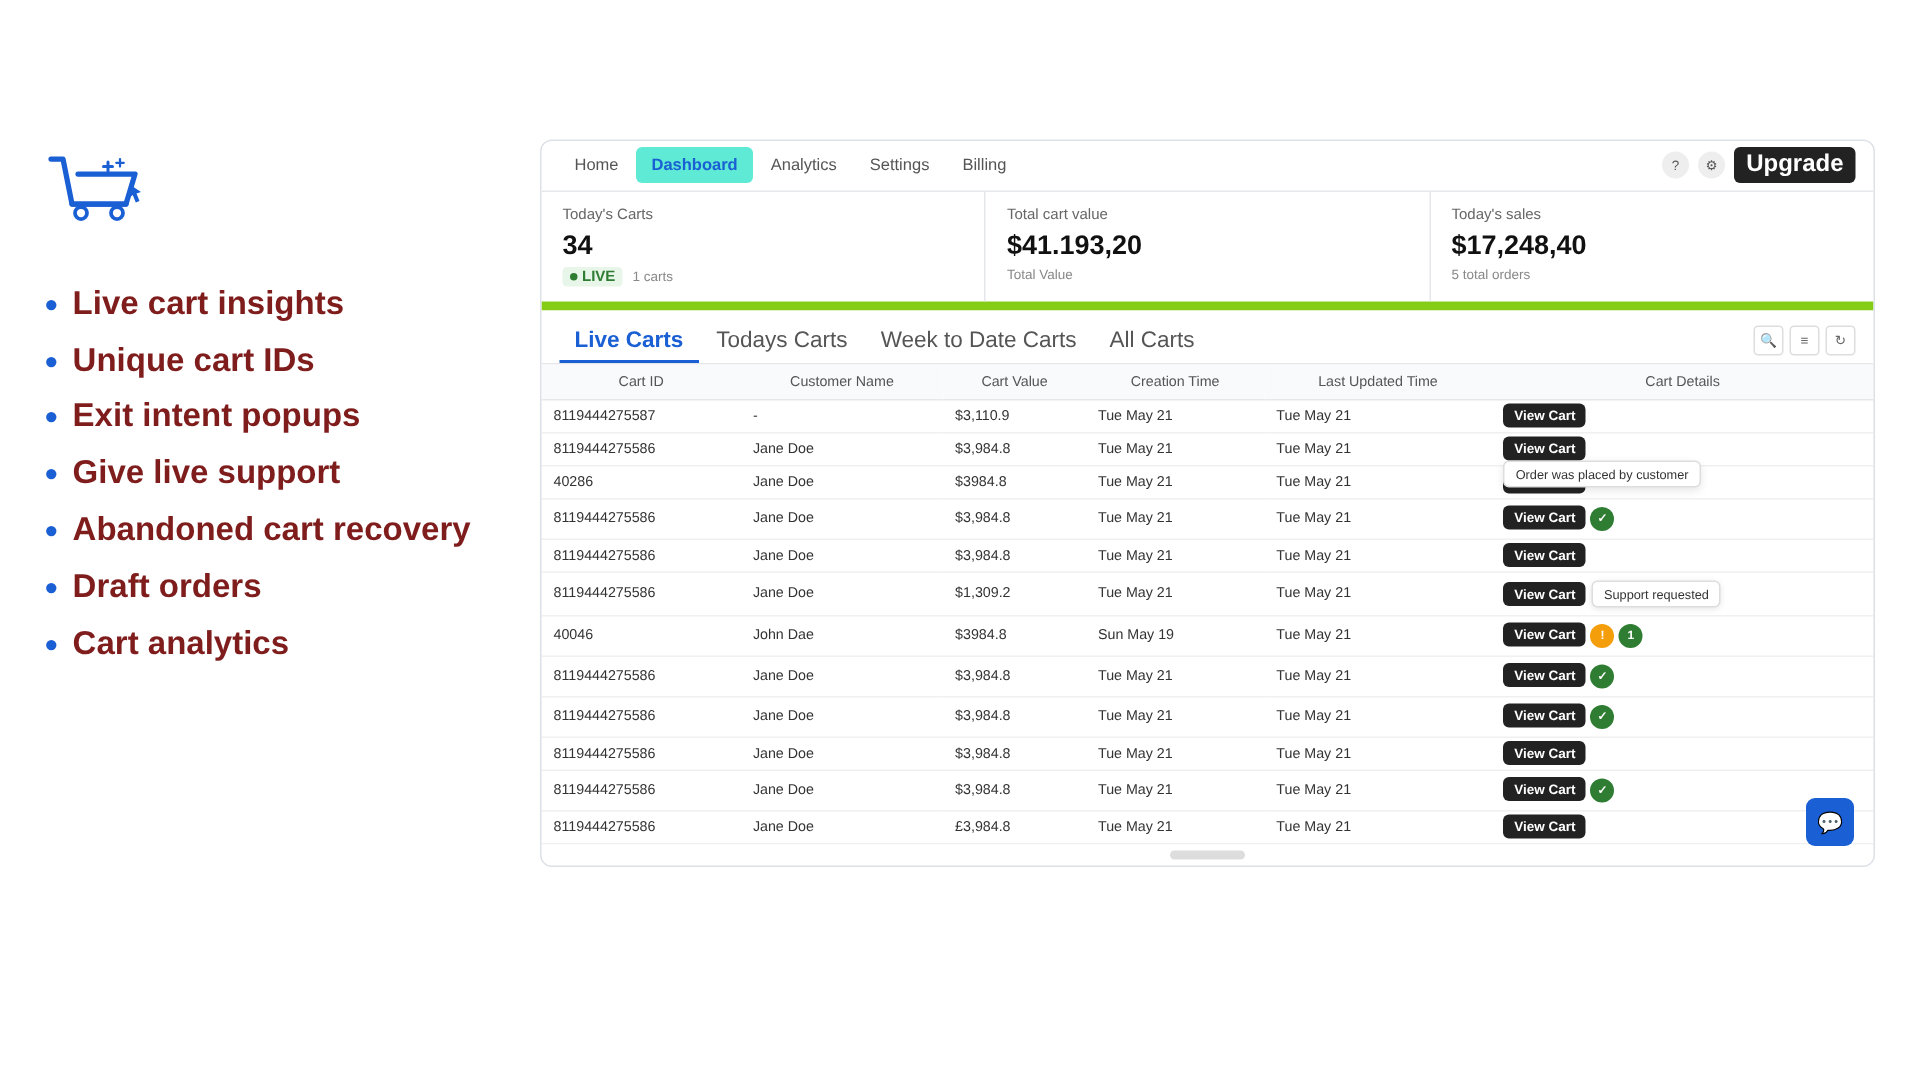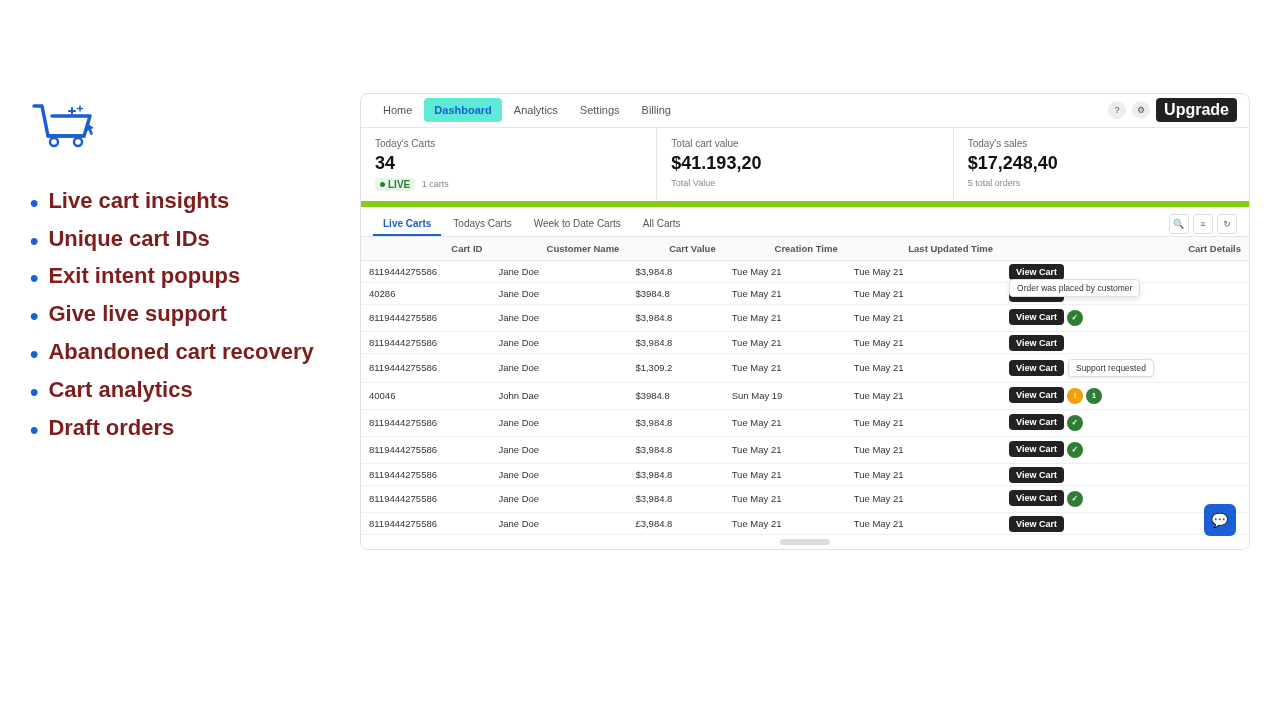--- a/index.html
+++ b/index.html
@@ -208,21 +208,21 @@
       justify-content: space-between;
     }
 
     .table-tab-group {
       display: flex;
       gap: 2px;
     }
 
     .table-tab {
       padding: 5px 10px;
-      font-size: 10px;
+      font-size: 15px;
       color: #555;
       cursor: pointer;
       border-bottom: 2px solid transparent;
       text-align: center;
     }
 
     .table-tab.active {
       color: #1a5fd4;
       border-bottom: 2px solid #1a5fd4;
       font-weight: 600;
@@ -254,23 +254,23 @@
     }
 
     .data-table thead tr {
       background: #f9fafb;
       border-bottom: 1px solid #e5e7eb;
     }
 
     .data-table th {
       padding: 6px 8px;
       font-size: 9.5px;
-      font-weight: 700;
+      font-weight: 400;
       color: #555;
-      text-align: right;
+      text-align: center;
     }
 
     .data-table td {
       padding: 5px 8px;
       font-size: 9.5px;
       color: #333;
       border-bottom: 1px solid #f0f0f0;
     }
 
     .view-cart-btn {
@@ -389,22 +389,22 @@
           </g>
         </svg>
       </div>
 
       <ul class="bullet-list">
       <li>Live cart insights</li>
           <li>Unique cart IDs</li>
           <li>Exit intent popups</li>
           <li>Give live support</li>
           <li>Abandoned cart recovery</li>
+          <li>Draft orders</li>
           <li>Cart analytics</li>
-          <li>Draft orders</li>
         </ul>
     </div>
 
     <div class="app-outer" style="flex:1; position:relative;">
       <div class="app-panel">
 
         <div class="app-navbar">
           <div class="nav-tabs">
             <div class="nav-tab">Home</div>
             <div class="nav-tab active">Dashboard</div>
@@ -463,20 +463,28 @@
                 <th>Cart ID</th>
                 <th>Customer Name</th>
                 <th>Cart Value</th>
                 <th>Creation Time</th>
                 <th>Last Updated Time</th>
                 <th>Cart Details</th>
               </tr>
             </thead>
             <tbody id="table-body">
 
+            <tr>
+                  <td>8119444275587</td>
+                  <td>-</td>
+                  <td>$3,110.9</td>
+                  <td>Tue May 21</td>
+                  <td>Tue May 21</td>
+                  <td style="white-space: nowrap;"><span class="view-cart-btn">View Cart</span></td>
+                </tr>
                 <tr>
                   <td>8119444275586</td>
                   <td>Jane Doe</td>
                   <td>$3,984.8</td>
                   <td>Tue May 21</td>
                   <td>Tue May 21</td>
                   <td style="white-space: nowrap;"><div style="position: relative; display: inline-block;"><span class="view-cart-btn">View Cart</span><div style="background: rgb(255, 255, 255); border: 1px solid rgb(221, 221, 221); border-radius: 4px; padding: 3px 7px; font-size: 8.5px; color: rgb(51, 51, 51); margin-top: 2px; box-shadow: rgba(0, 0, 0, 0.1) 0px 2px 6px; position: absolute; z-index: 5;">Order was placed by
 customer</div></div></td>
                 </tr>
                 <tr>

